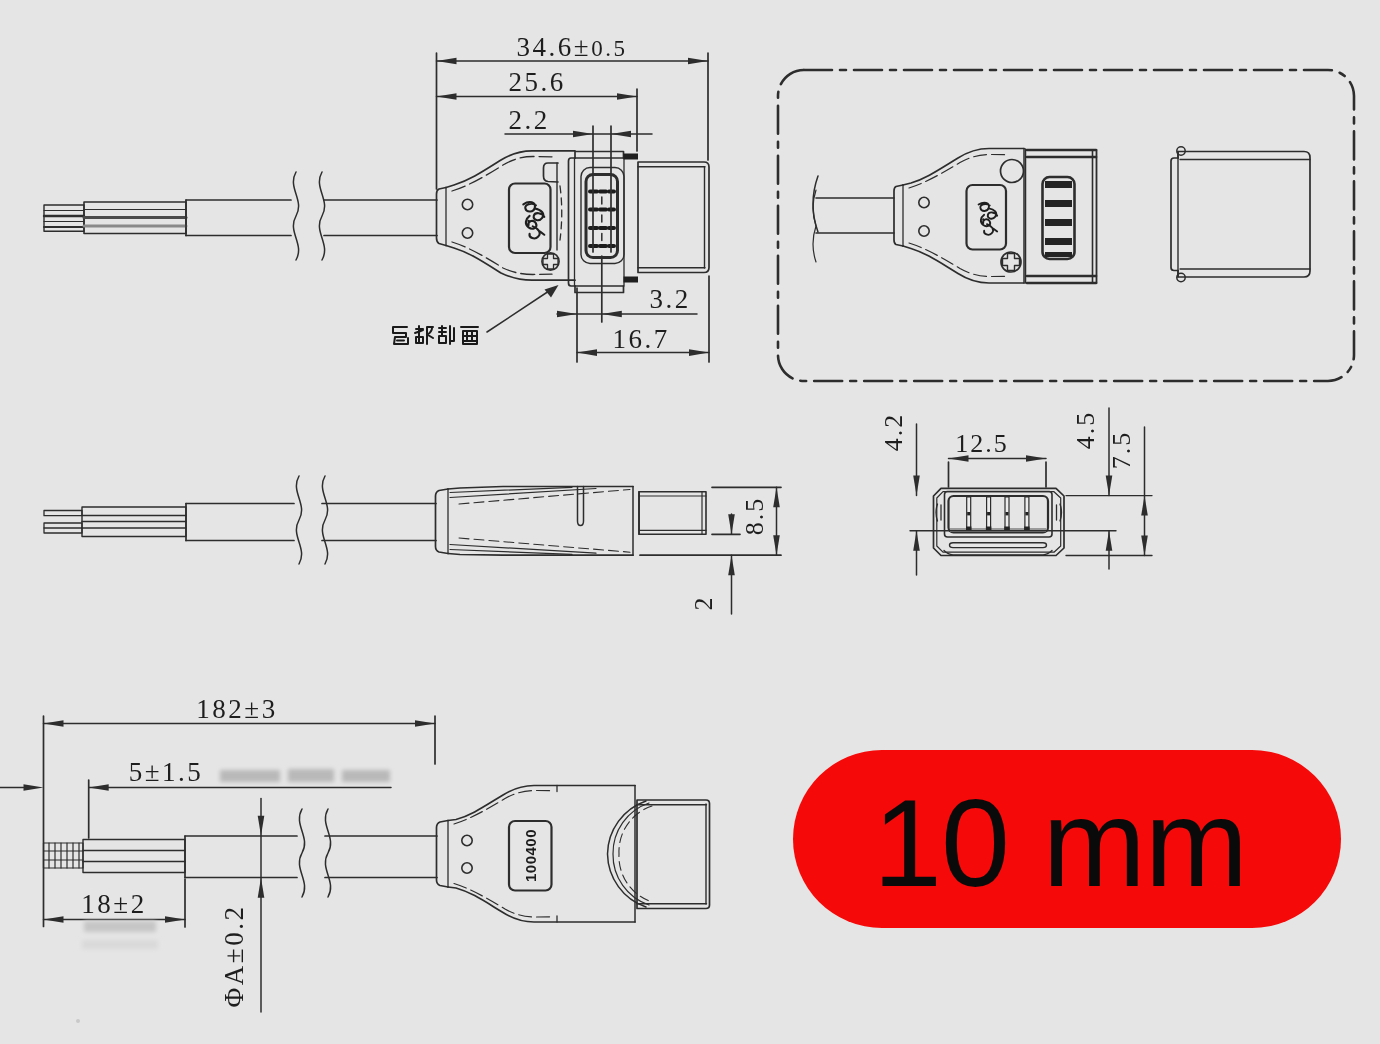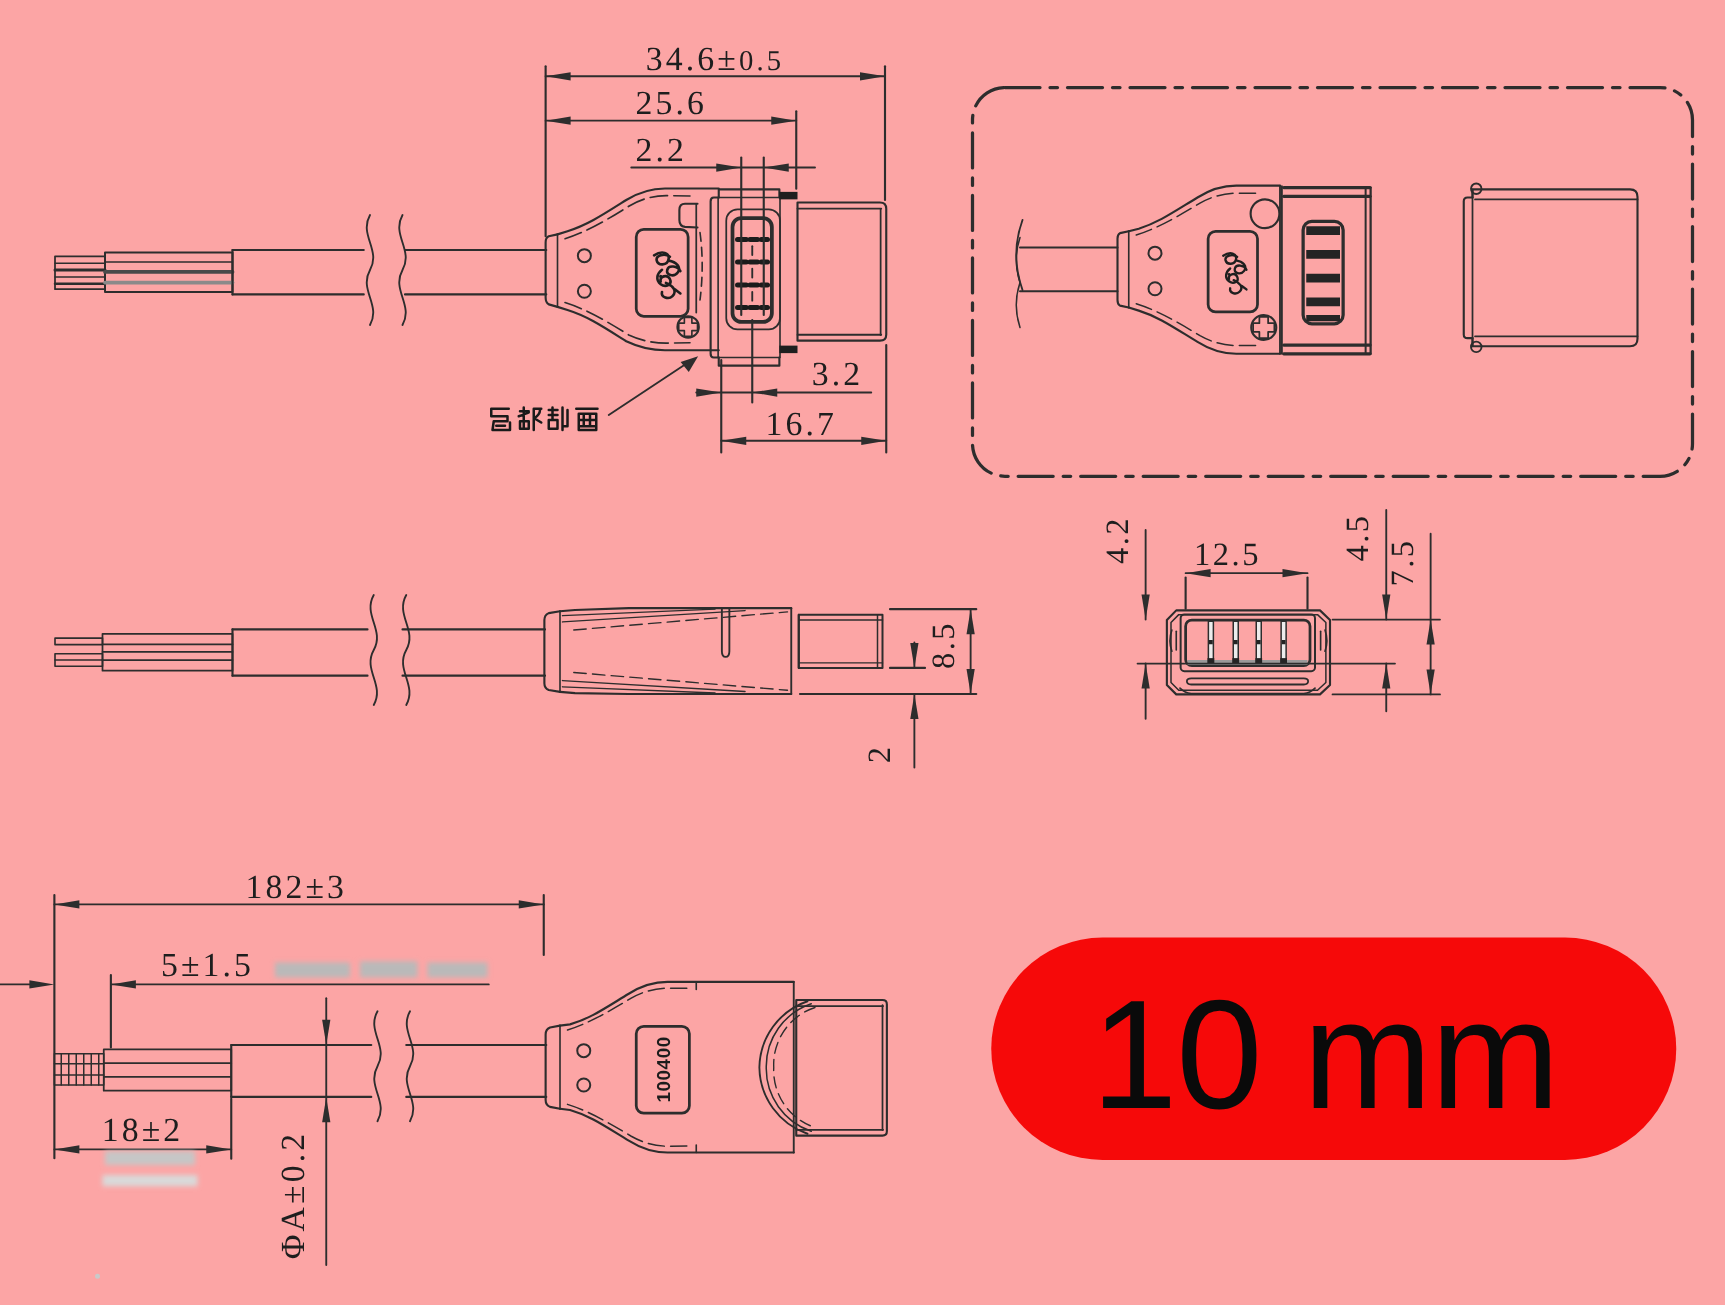--- a/index.html
+++ b/index.html
@@ -1,16 +1,16 @@
 <!DOCTYPE html>
 <html><head>
 <meta charset="utf-8">
 <style>
 html,body{margin:0;padding:0;background:#ffffff;}
-#wrap{position:relative;width:1380px;height:1044px;background:#fca5a5;overflow:hidden;font-family:"Liberation Sans",sans-serif;}
+#wrap{position:relative;width:1380px;height:1044px;background:#e5e5e5;overflow:hidden;font-family:"Liberation Sans",sans-serif;}
 .dim{font-family:"Liberation Serif",serif;fill:#1e1e1e;font-size:27px;letter-spacing:2.5px;}
 .dimv{font-family:"Liberation Serif",serif;fill:#1e1e1e;font-size:26px;letter-spacing:2px;}
 </style>
 </head>
 <body>
 <div id="wrap">
 <svg width="1380" height="1044" viewBox="0 0 1380 1044">
 <defs>
 <filter id="blur1" x="-20%" y="-50%" width="140%" height="200%">
           <feGaussianBlur stdDeviation="2.2"></feGaussianBlur>

